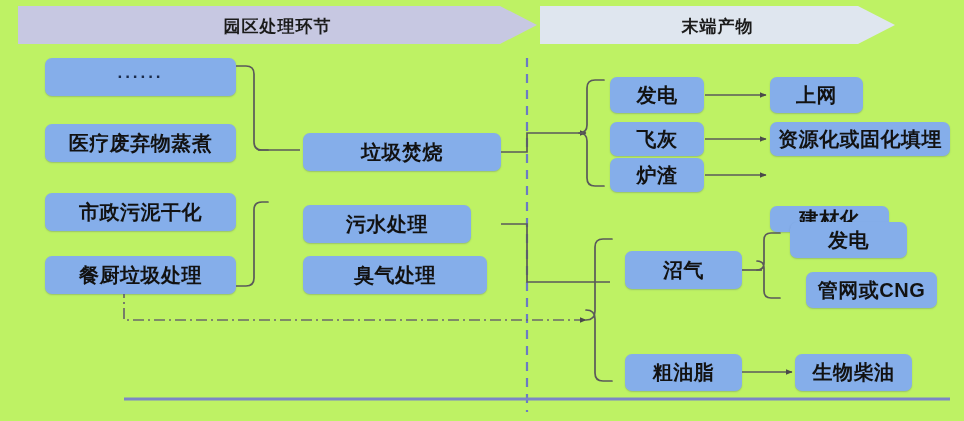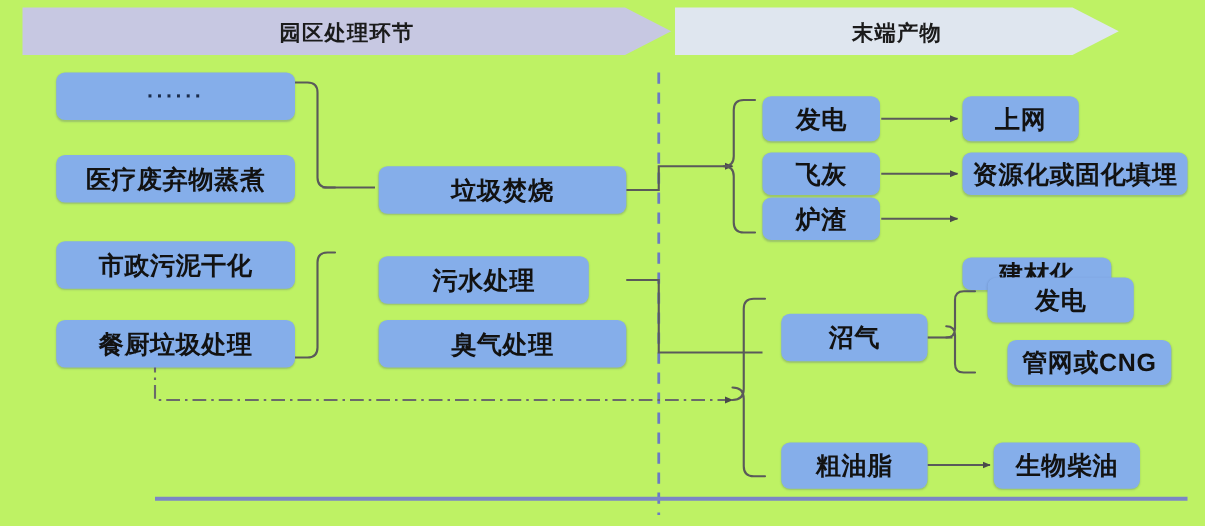--- a/index.html
+++ b/index.html
@@ -101,21 +101,21 @@
   <div class="banner-label" style="left:18px; top:15px; width:519px;">园区处理环节</div>
   <div class="banner-label" style="left:540px; top:15px; width:355px;">末端产物</div>
 
   <div class="node dots" style="left:45px; top:58px; width:191px; height:38px;">······</div>
   <div class="node" style="left:45px; top:124px; width:191px; height:38px;">医疗废弃物蒸煮</div>
   <div class="node" style="left:45px; top:193px; width:191px; height:38px;">市政污泥干化</div>
   <div class="node" style="left:45px; top:256px; width:191px; height:38px;">餐厨垃圾处理</div>
 
   <div class="node" style="left:303px; top:133px; width:198px; height:38px;">垃圾焚烧</div>
   <div class="node" style="left:303px; top:205px; width:168px; height:38px;">污水处理</div>
-  <div class="node" style="left:303px; top:256px; width:198px; height:38px;">臭气处理</div>
+  <div class="node" style="left:303px; top:256px; width:184px; height:38px;">臭气处理</div>
 
   <div class="node" style="left:610px; top:77px; width:94px; height:36px;">发电</div>
   <div class="node" style="left:610px; top:122px; width:94px; height:34px;">飞灰</div>
   <div class="node" style="left:610px; top:158px; width:94px; height:34px;">炉渣</div>
   <div class="node" style="left:625px; top:251px; width:117px; height:38px;">沼气</div>
   <div class="node" style="left:625px; top:354px; width:117px; height:37px;">粗油脂</div>
 
   <div class="node" style="left:770px; top:77px; width:93px; height:36px;">上网</div>
   <div class="node" style="left:770px; top:122px; width:180px; height:34px;">资源化或固化填埋</div>
   <div class="node" style="left:770px; top:158px; width:119px; height:26px;margin-top:48px;">建材化</div>

